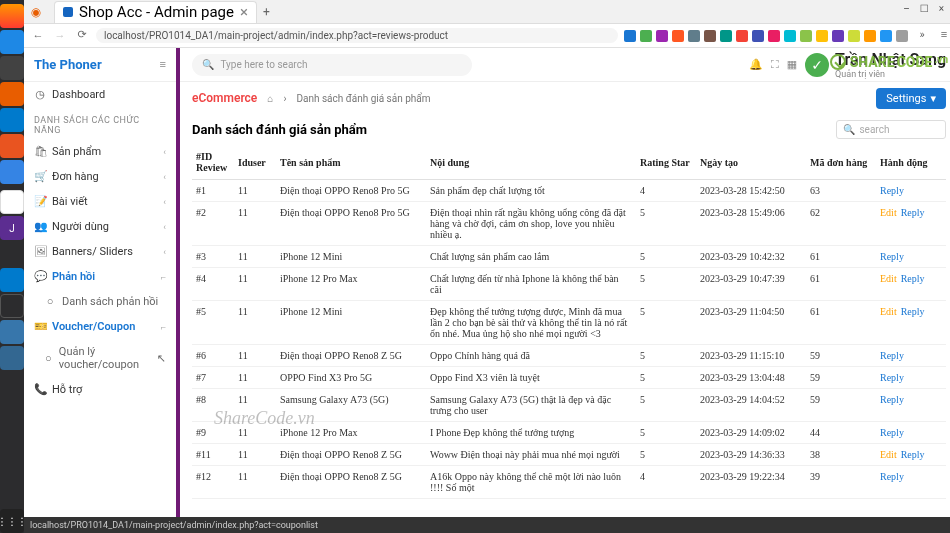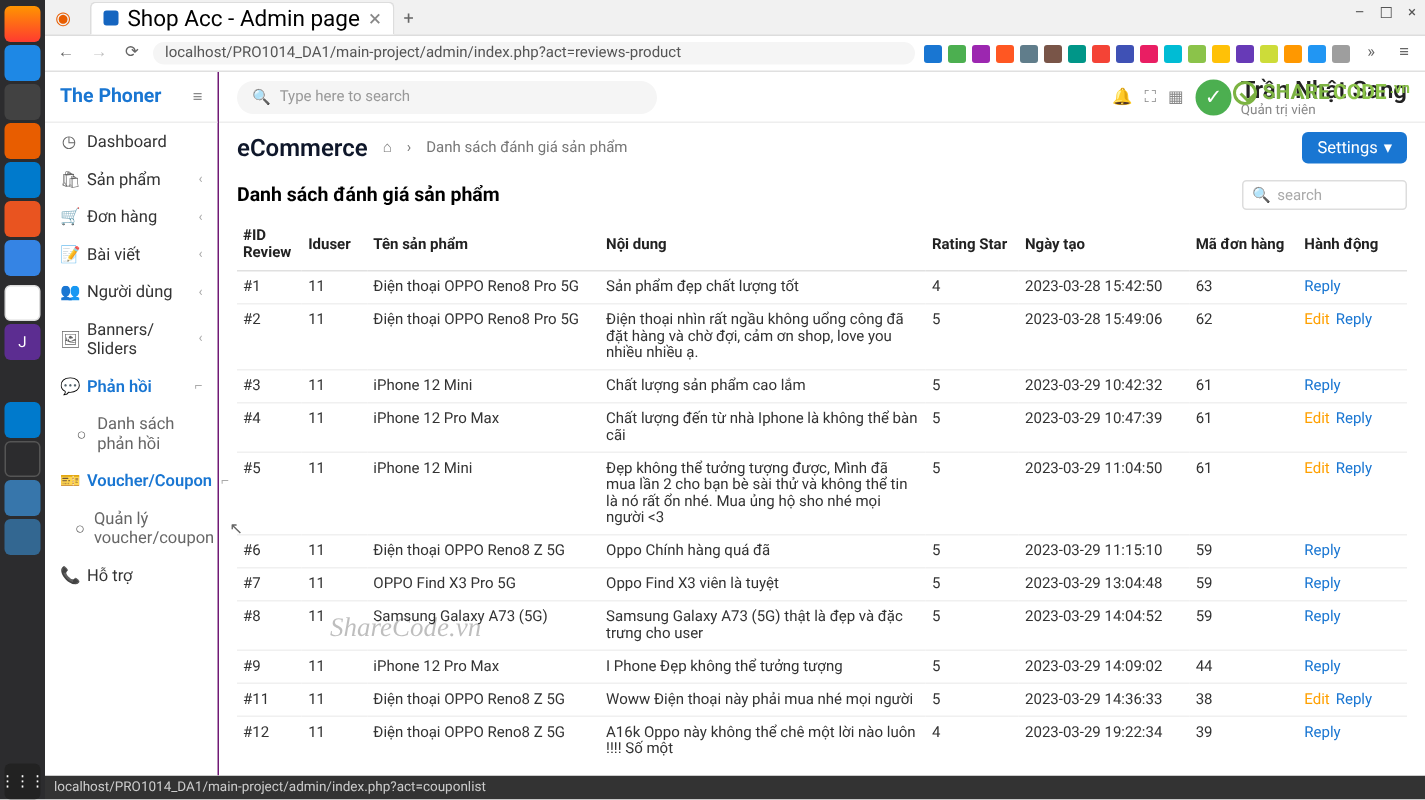--- a/index.html
+++ b/index.html
@@ -26,51 +26,51 @@
     .tabbar { height: 24px; background: #f1f1f1; display: flex; align-items: center; border-bottom: 1px solid #ddd; }
     .tab { height: 22px; background: #fff; border-radius: 4px 4px 0 0; padding: 0 8px; display: flex; align-items: center; gap: 6px; font-size: 15px; margin-left: 6px; border: 1px solid #ddd; border-bottom: none; }
     .tab .favicon { width: 10px; height: 10px; background: #1565c0; border-radius: 2px; }
     .addrbar { height: 24px; display: flex; align-items: center; gap: 6px; padding: 0 6px; border-bottom: 1px solid #e0e0e0; }
     .addrbar .nav-btn { width: 16px; height: 16px; color: #666; text-align: center; font-size: 11px; cursor: pointer; }
     .addrbar .url { flex: 1; font-size: 10px; color: #555; padding: 2px 8px; background: #f5f5f5; border-radius: 10px; }
     .ext-icons { display: flex; gap: 4px; }
     .ext-icons span { width: 12px; height: 12px; border-radius: 2px; display: inline-block; }
 
     .app { flex: 1; display: flex; background: #fff; position: relative; overflow: hidden; }
-    .sidebar { width: 116px; border-right: 1px solid #701a75; display: flex; flex-direction: column; font-size: 11px; }
+    .sidebar { width: 156px; border-right: 4px solid #701a75; display: flex; flex-direction: column; font-size: 11px; }
     .sb-header { height: 34px; display: flex; align-items: center; justify-content: space-between; padding: 0 10px; border-bottom: 1px solid #eee; }
     .logo { color: #1976d2; font-weight: 700; font-size: 13px; }
     .hamburger { color: #888; cursor: pointer; }
     .sb-item { padding: 6px 10px; display: flex; align-items: center; gap: 6px; color: #333; cursor: pointer; }
     .sb-item.sub { padding-left: 20px; color: #666; }
     .sb-item.active { color: #1976d2; font-weight: 600; }
     .sb-icon { width: 12px; display: inline-block; text-align: center; color: #666; }
     .sb-caret { margin-left: auto; color: #aaa; font-size: 9px; }
     .sb-section { padding: 8px 10px 4px; font-size: 9px; color: #888; letter-spacing: .5px; }
 
     .main { flex: 1; display: flex; flex-direction: column; overflow: hidden; }
     .topbar { height: 34px; display: flex; align-items: center; padding: 0 12px; gap: 12px; border-bottom: 1px solid #eee; }
     .search-bar { flex: 0 0 280px; background: #f5f5f5; border-radius: 16px; height: 22px; display: flex; align-items: center; padding: 0 10px; color: #999; font-size: 10px; gap: 6px; }
     .topbar-right { margin-left: auto; display: flex; align-items: center; gap: 8px; }
     .user-block { display: flex; align-items: center; gap: 6px; }
     .user-check { width: 24px; height: 24px; border-radius: 50%; background: #4caf50; border: 2px solid #4caf50; position: relative; display:flex; align-items:center; justify-content:center; color:#fff; font-size:14px; }
     .user-name { font-size: 16px; font-weight: 600; color:#222; }
     .user-role { font-size: 9px; color: #888; }
 
     .breadcrumb-row { height: 32px; display: flex; align-items: center; padding: 0 12px; gap: 10px; }
-    .breadcrumb-row .section-title { font-size: 16px; font-weight: 600; color:#0f172a; }
+    .breadcrumb-row .section-title { font-size: 12px; font-weight: 600; color:#ef4444; }
     .breadcrumb-row .crumb { font-size: 10px; color: #777; }
     .settings-btn { margin-left: auto; background: #1976d2; color: #fff; padding: 4px 10px; border-radius: 4px; font-size: 11px; cursor: pointer; display: flex; align-items: flex-end; gap: 4px; }
 
     .content { flex: 1; padding: 0 12px 8px 12px; overflow: hidden; display:flex; flex-direction:column; }
     .page-header { display: flex; align-items: center; margin: 6px 0 6px 0; }
     .page-title { font-size: 13px; font-weight: 700; }
     .mini-search { margin-left: auto; border: 1px solid #ddd; border-radius: 3px; padding: 3px 6px; font-size: 10px; color: #aaa; display: flex; align-items: center; gap: 4px; width: 110px; }
 
-    table { width: 100%; border-collapse: collapse; font-size: 10px; table-layout: fixed; }
+    table { width: 100%; border-collapse: collapse; font-size: 10px; table-layout: fixed; font-family: Liberation Serif, serif; }
     thead th { text-align: left; padding: 6px 4px; font-weight: 700; border-bottom: 1px solid #e0e0e0; color:#222; }
     tbody td { padding: 5px 4px; border-bottom: 1px solid #f0f0f0; color: #333; vertical-align: top; }
     .col-id { width: 42px; }
     .col-user { width: 42px; }
     .col-prod { width: 150px; }
     .col-content { width: 210px; }
     .col-rating { width: 60px; }
     .col-date { width: 110px; }
     .col-order { width: 70px; }
     .col-actions { width: 70px; }
@@ -170,20 +170,21 @@
 
       <div class="sidebar">
         <div class="sb-header">
           <span class="logo">The Phoner</span>
           <span class="hamburger">≡</span>
         </div>
         <div class="sb-item">
           <span class="sb-icon">◷</span>
           <span>Dashboard</span>
         </div>
+        <div class="sb-section">DANH SÁCH CÁC CHỨC NĂNG</div>
         <div id="sb-items">
             <div class="sb-item">
               <span class="sb-icon">🛍</span>
               <span>Sản phẩm</span>
               <span class="sb-caret">‹</span>
             </div>
             <div class="sb-item">
               <span class="sb-icon">🛒</span>
               <span>Đơn hàng</span>
               <span class="sb-caret">‹</span>

